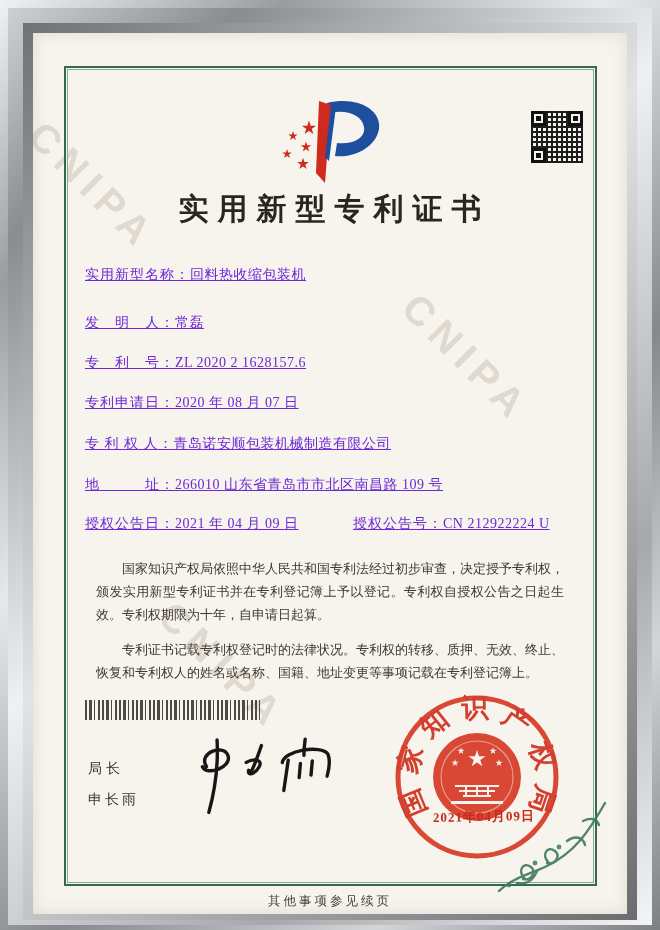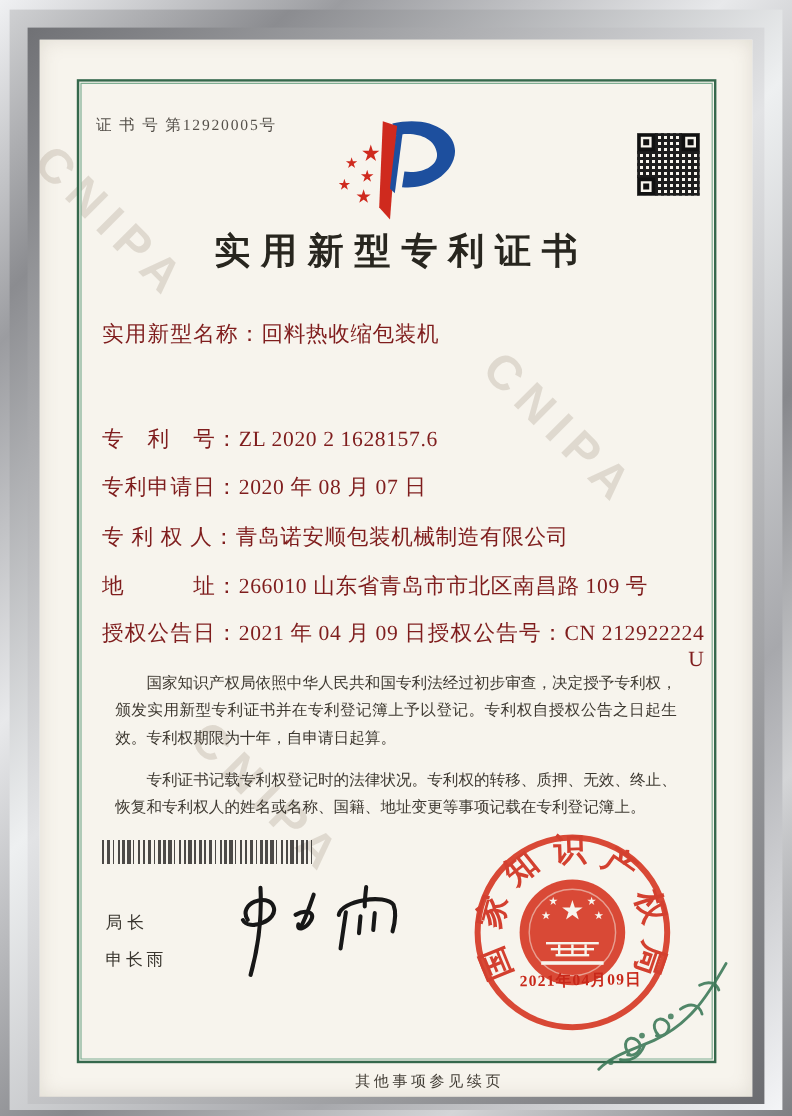--- a/index.html
+++ b/index.html
@@ -27,61 +27,60 @@
      background-image:
        repeating-linear-gradient(90deg,#1d1d1d 0 2px,transparent 2px 5px),
        repeating-linear-gradient(0deg,#1d1d1d 0 2px,transparent 2px 5px);}
   .qr .finder{position:absolute;width:15px;height:15px;background:#111;
        box-shadow:inset 0 0 0 3px #111, inset 0 0 0 5px #f7f4ed;}
   .qr .tl{left:0;top:0}.qr .tr{right:0;top:0}.qr .bl{left:0;bottom:0}
   .title{position:absolute;top:156px;left:0;width:100%;text-align:center;
     font-size:30px;font-weight:bold;letter-spacing:9px;padding-left:9px;
     box-sizing:border-box;color:#28261f;}
   .row{position:absolute;left:52px;right:40px;font-size:13.5px;color:#43healthy;}
-  .row,.grant-part{font-size:18px;color:#7f1d1d;letter-spacing:.5px;}
+  .row,.grant-part{font-size:14px;color:#6d28d9;letter-spacing:.5px;text-decoration:underline;}
   .row .lab{letter-spacing:1px;}
   .r1{top:233px}.r2{top:281px}.r3{top:321px}.r4{top:361px}.r5{top:402px}.r6{top:443px}.r7{top:482px}
   .grant-part{position:absolute;top:0;text-align:right;}
   .g1{left:0}.g2{left:268px}
   .paras{position:absolute;left:50px;top:512px;width:494px;font-size:13px;color:#3e3931;
     line-height:1.75;text-align:justify;}
   .paras p{margin:13px;text-indent:2em;}
   .barcode{position:absolute;left:52px;top:667px;width:175px;height:20px;
     background:repeating-linear-gradient(90deg,#2e2c2a 0 2px,transparent 2px 4px,#2e2c2a 4px 7px,
       transparent 7px 9px,#2e2c2a 9px 10px,transparent 10px 13px,#2e2c2a 13px 15px,transparent 15px 17px);
     opacity:.85;}
   .director-title{position:absolute;left:55px;top:727px;font-size:14px;letter-spacing:4px;color:#3a362f;}
   .director-name{position:absolute;left:55px;top:758px;font-size:14px;letter-spacing:3px;color:#3a362f;font-family:Liberation Serif, serif;}
   .signature{position:absolute;left:150px;top:700px;transform:rotate(-3deg);}
   .seal{position:absolute;left:356px;top:656px;opacity:.92;}
   .seal-date{position:absolute;left:366px;top:775px;width:170px;text-align:center;
     font-size:13px;font-weight:bold;color:#c8281a;letter-spacing:1px;transform:rotate(-1deg);}
   .page-ind{position:absolute;top:822px;left:0;width:100%;text-align:center;
     font-size:11px;letter-spacing:2px;color:#4c473f;}
   .footer-note{position:absolute;top:860px;left:0;width:100%;text-align:center;
-    font-size:12.5px;letter-spacing:3px;color:#433e36;margin-left:28px;}
+    font-size:12.5px;letter-spacing:3px;color:#433e36;}
   .ornament{position:absolute;left:462px;top:768px;}
 </style>
 </head>
 <body>
 
 <div class="page">
   <div class="frame1"></div>
   <div class="frame2"></div>
   <div class="frame3"></div>
 
   <div class="paper">
 
     <div class="wm" style="left:18px;top:80px;">CNIPA</div>
     <div class="wm" style="left:392px;top:252px;">CNIPA</div>
     <div class="wm" style="left:148px;top:560px;">CNIPA</div>
 
     <div class="inner-border"></div>
 
-    <div class="cert-no">证 书 号 第12920005号</div>
 
     <svg class="logo" width="104" height="88" viewBox="0 0 104 88">
       <defs>
         <path id="star" d="M0,-10 L5.88,8.09 L-9.51,-3.09 L9.51,-3.09 L-5.88,8.09 Z"></path>
       </defs>
       <path d="M46,4 C80,-4 104,14 97,34 C91,51 70,59 54,57 L56,44 C73,46 85,38 83,28 C81,15 64,10 48,14 Z" fill="#1d4f9e"></path>
       <polygon points="38,2 50,6 44,84 35,74" fill="#cf2a1e"></polygon>
       <polygon points="50,6 55,8 48,62 44,58" fill="#1d4f9e"></polygon>
       <g fill="#cf2a1e">
         <use href="#star" transform="translate(28,29) scale(0.75)"></use>
@@ -95,20 +94,23 @@
     <div class="qr">
       <div class="finder tl"></div>
       <div class="finder tr"></div>
       <div class="finder bl"></div>
     </div>
 
     <div class="title">实用新型专利证书</div>
 
     <div class="row r1">
       <span class="lab">实用新型名称：</span><span>回料热收缩包装机</span>
+    </div>
+    <div class="row r2">
+      <span class="lab">发　明　人：</span><span>常磊</span>
     </div>
     <div class="row r3">
       <span class="lab">专　利　号：</span><span>ZL 2020 2 1628157.6</span>
     </div>
     <div class="row r4">
       <span class="lab">专利申请日：</span><span>2020 年 08 月 07 日</span>
     </div>
     <div class="row r5">
       <span class="lab">专 利 权 人：</span><span>青岛诺安顺包装机械制造有限公司</span>
     </div>

